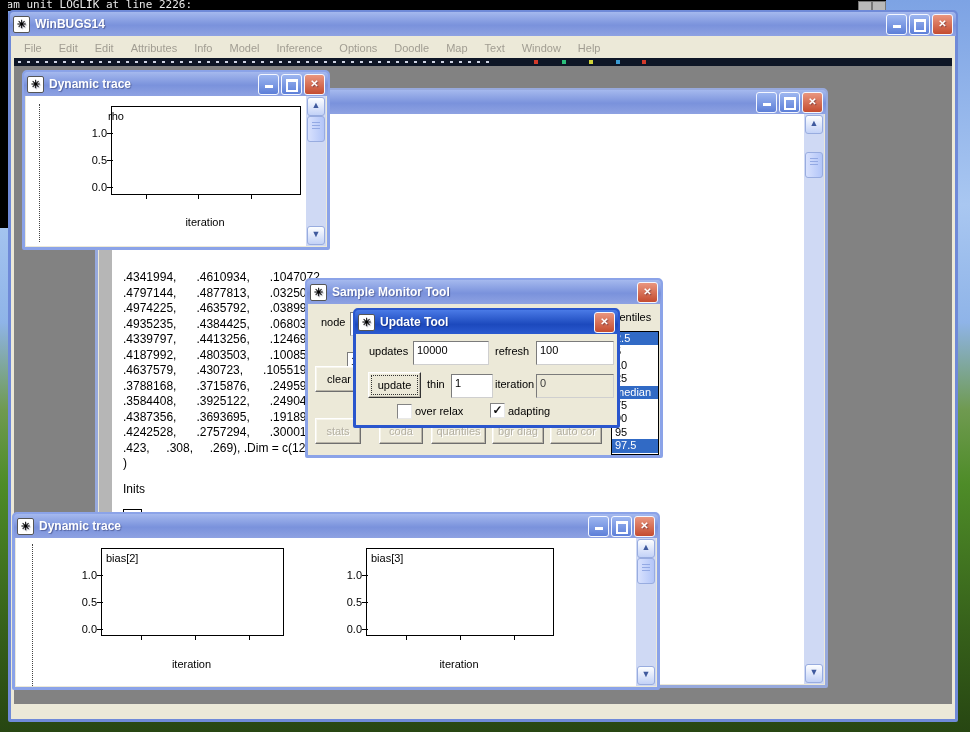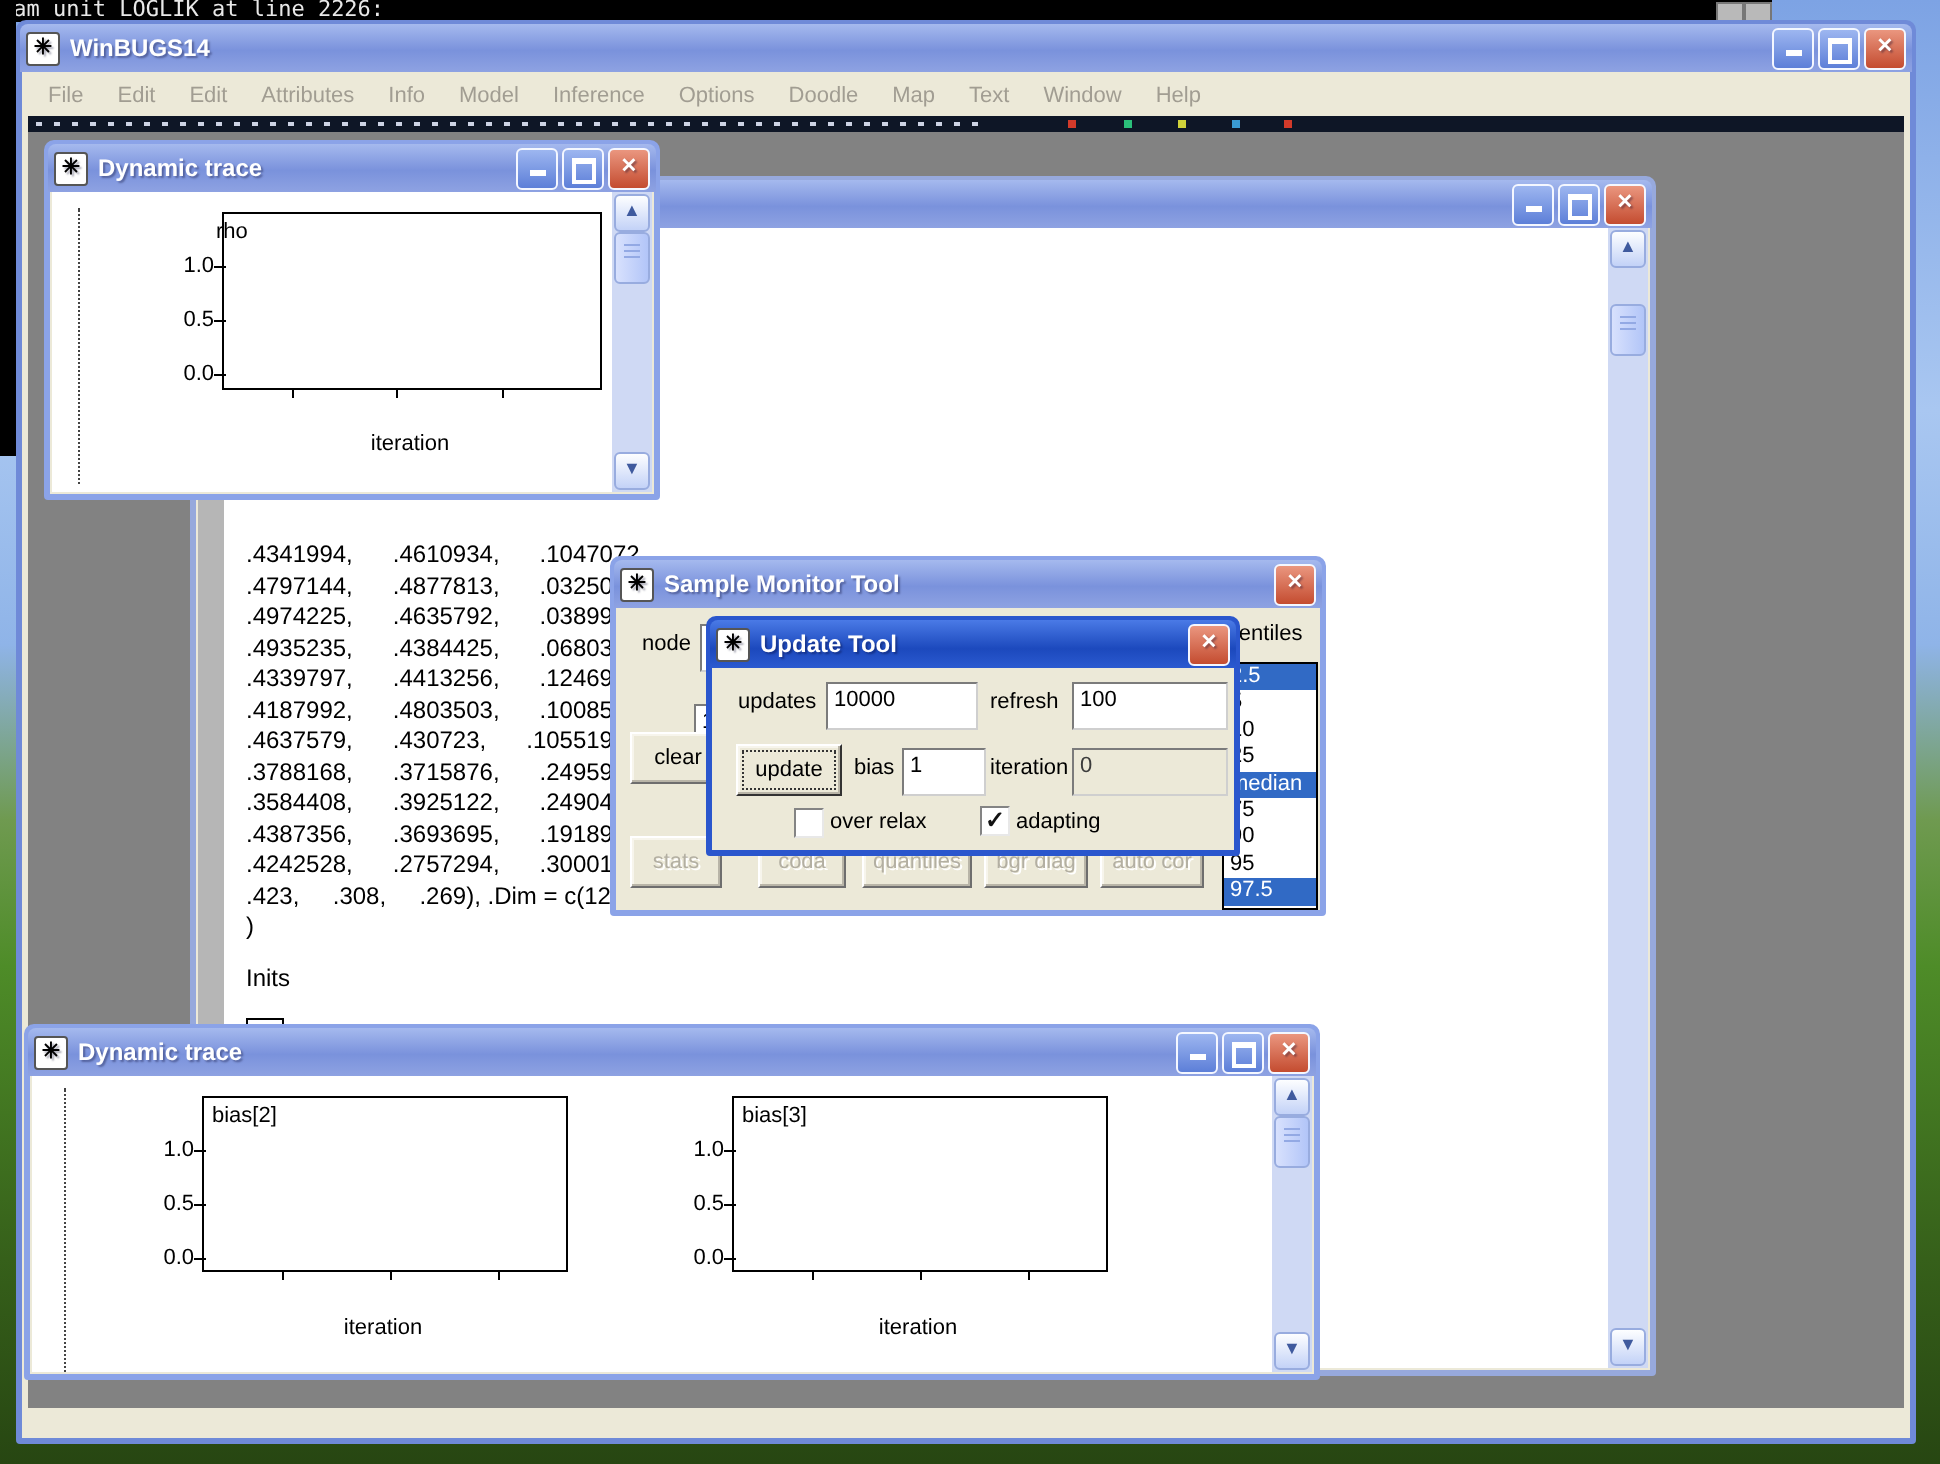--- a/index.html
+++ b/index.html
@@ -287,21 +287,21 @@
       <span class="tb-btns">
         <span class="tb-btn close">✕</span>
       </span>
     </div>
     <div class="abs" style="left:0;right:0;top:23px;bottom:0;background:#ece9d8;">
       <span class="lbl" style="left:13px;top:11px;">updates</span>
       <div class="field" style="left:57px;top:7px;width:68px;">10000</div>
       <span class="lbl" style="left:139px;top:11px;">refresh</span>
       <div class="field" style="left:180px;top:7px;width:70px;">100</div>
       <div class="btn focused" style="left:12px;top:38px;width:51px;height:24px;">update</div>
-      <span class="lbl" style="left:71px;top:44px;">bias</span>
+      <span class="lbl" style="left:71px;top:44px;">thin</span>
       <div class="field" style="left:95px;top:40px;width:34px;">1</div>
       <span class="lbl" style="left:139px;top:44px;">iteration</span>
       <div class="field disabled" style="left:180px;top:40px;width:70px;">0</div>
       <span class="cb" style="left:41px;top:70px;"></span>
       <span class="lbl" style="left:59px;top:71px;">over relax</span>
       <span class="cb" style="left:134px;top:69px;">✓</span>
       <span class="lbl" style="left:152px;top:71px;">adapting</span>
     </div>
   </div>
 

